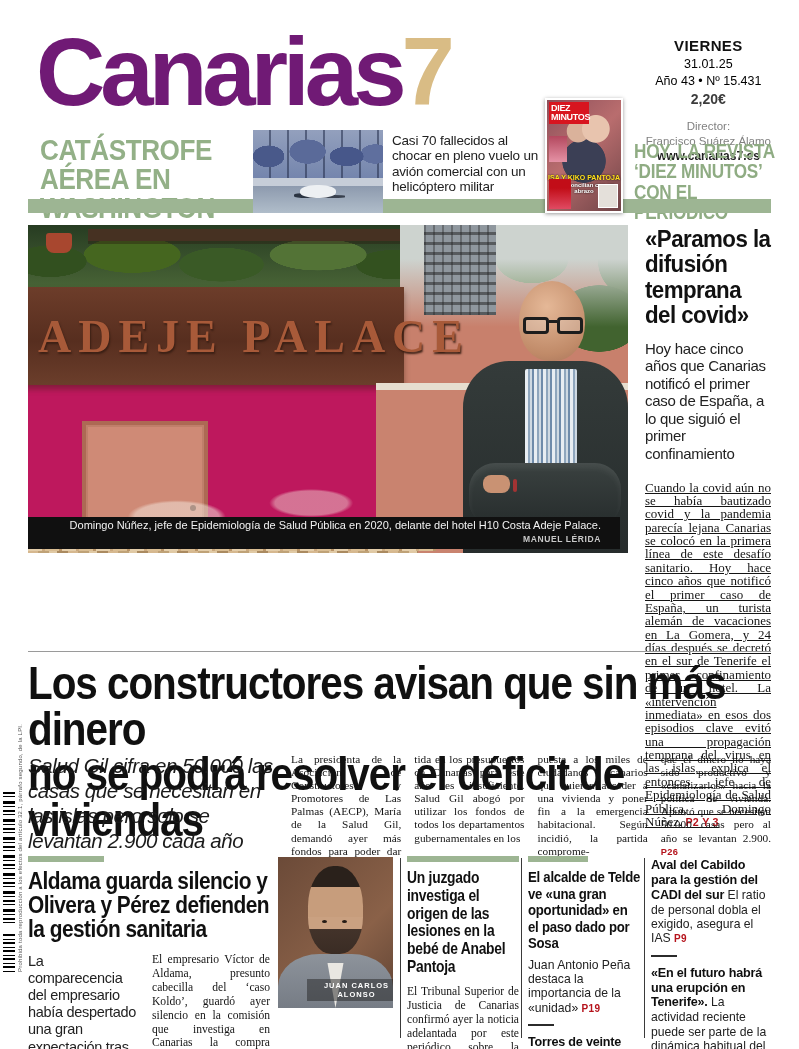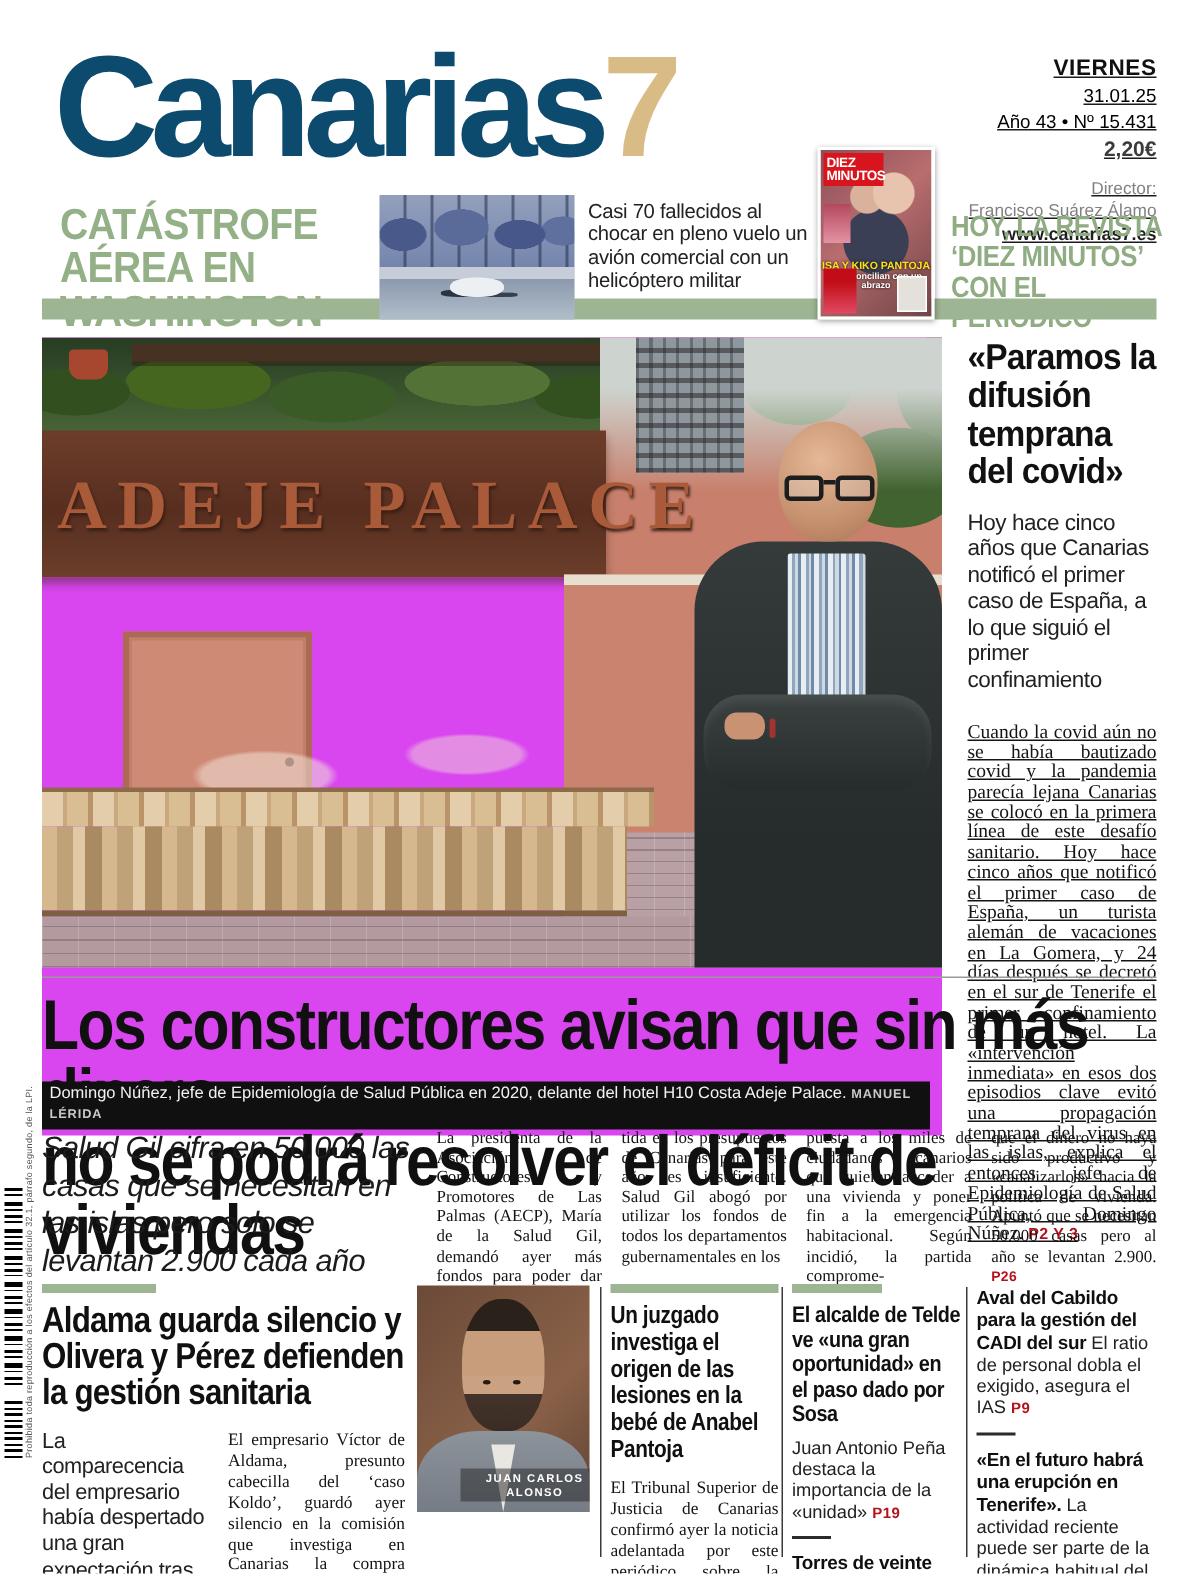--- a/index.html
+++ b/index.html
@@ -15,23 +15,23 @@
   .edge-legal { position:absolute; left:17px; top:972px; font-size:6px; color:#555;
     white-space:nowrap; transform:rotate(-90deg); transform-origin:0 0; letter-spacing:.2px; }
   .barcode { position:absolute; left:3px; top:792px; width:12px; height:132px;
     background:repeating-linear-gradient(180deg,#000 0 2px,#fff 2px 4px,#000 4px 5px,#fff 5px 9px,#000 9px 12px,#fff 12px 14px,#000 14px 15px,#fff 15px 18px); }
   .barcode2 { position:absolute; left:3px; top:934px; width:12px; height:40px;
     background:repeating-linear-gradient(180deg,#000 0 2px,#fff 2px 5px,#000 5px 6px,#fff 6px 8px); }
 
   
   .logo { position:absolute; left:36px; top:24px; font-size:96px; font-weight:900;
     letter-spacing:-5px; line-height:1; white-space:nowrap; }
-  .logo .red  { color:#0c4a6e; }
+  .logo .red  { color:#701a75; }
   .logo .gold { color:#d9bc85; }
-  .mast-info { position:absolute; right:28px; top:36px; text-align:right; line-height:1.35;text-decoration:underline; }
+  .mast-info { position:absolute; right:28px; top:36px; text-align:center; line-height:1.35; }
   .mi-day   { font-weight:bold; font-size:15px; color:#111; letter-spacing:.4px; }
   .mi-line  { font-size:12.5px; color:#000000; }
   .mi-price { font-size:14px; font-weight:bold; color:#3c3c3c; }
   .mi-dir   { margin-top:10px; font-size:11.5px; color:#818181; line-height:1.3; }
   .mi-web   { font-size:12px; font-weight:bold; color:#1f1f1f; }
 
   
   .teaser-bar { position:absolute; left:28px; top:199px; width:743px; height:14px; background:#9db593; z-index:1; }
   .wash-title { position:absolute; left:40px; top:136px; width:240px; color:#93b087;
     font-size:29px; font-weight:900; line-height:1.0; letter-spacing:-.5px;
@@ -69,22 +69,22 @@
     background:linear-gradient(180deg,#c20d18 30%,#e04a62); }
   .mag-pink { position:absolute; left:2px; top:36px; width:18px; height:26px;
     background:linear-gradient(180deg,#b3485e,#e592a5); }
   .mag-inset { position:absolute; right:3px; bottom:3px; width:20px; height:24px;
     background:#e4e0da; border:1px solid #fff; }
   .revista-title { position:absolute; left:634px; top:141px; width:172px; color:#8fac83;
     font-size:19.5px; font-weight:900; line-height:1.04; letter-spacing:-.3px;
     transform:scaleX(.88); transform-origin:left top; }
 
   
-  #main-photo { position:absolute; left:28px; top:225px; width:600px; height:532px;
-    background:#d946ef; overflow:hidden; }
+  #main-photo { position:absolute; left:28px; top:225px; width:600px; height:328px;
+    background:#be185d; overflow:hidden;text-align:right; }
   .mp-skyright { position:absolute; right:0; top:0; width:40%; height:170px;
     background:
       linear-gradient(180deg,#cdd3cf 0 20%, transparent 60%),
       radial-gradient(ellipse 70px 55px at 88% 55%, #41632f 0 60%, transparent 61%),
       radial-gradient(ellipse 60px 40px at 60% 20%, #5d8040 0 60%, transparent 61%),
       radial-gradient(ellipse 50px 60px at 100% 20%, #4a6b35 0 60%, transparent 61%),
       #c8806c; }
   .mp-building { position:absolute; right:22%; top:0; width:12%; height:90px; background:#8f979e;
     background-image:repeating-linear-gradient(0deg, rgba(30,30,30,.5) 0 3px, transparent 3px 10px),
       repeating-linear-gradient(90deg, rgba(30,30,30,.35) 0 2px, transparent 2px 9px); }
@@ -145,21 +145,21 @@
   .man-shirt { position:absolute; left:62px; top:94px; width:52px; height:128px;
     background:repeating-linear-gradient(90deg,#e8edf2 0 3px,#8fa6bd 3px 5px,#cfd9e2 5px 7px,#6f8baa 7px 9px);
     border-radius:2px 2px 8px 8px; }
   .man-arms { position:absolute; left:6px; top:188px; width:152px; height:64px;
     background:linear-gradient(180deg,#3a4140,#262c2c); border-radius:26px;
     box-shadow:inset 0 5px 6px rgba(255,255,255,.07); }
   .man-hand { position:absolute; left:20px; top:200px; width:27px; height:18px;
     background:#c99273; border-radius:8px; }
   .man-bracelet { position:absolute; left:50px; top:204px; width:4px; height:13px; background:#a23333; border-radius:2px; }
   .mp-caption { position:absolute; left:0; bottom:4px; max-width:592px; background:#101010;
-    color:#f2f2f2; font-size:11px; line-height:1.25; padding:2px 5px 3px; z-index:5; }
+    color:#f2f2f2; font-size:11px; line-height:1.25; padding:2px 19px 3px; z-index:5; }
   .mp-caption b { color:#c9c9c9; font-size:8.5px; letter-spacing:.6px; }
 
   
   .covid-col { position:absolute; left:645px; top:226px; width:126px; }
   .covid-hl { font-size:24px; font-weight:800; line-height:1.06; letter-spacing:-.6px;
     width:136px; transform:scaleX(.93); transform-origin:left top; color:#111; }
   .covid-stand { margin-top:12px; font-size:15px; line-height:1.17; letter-spacing:-.3px; color:#222; }
   .covid-body { margin-top:18px; font-family:"Liberation Serif",serif; font-size:13px;
     line-height:1.03; text-align:justify; color:#141414;text-decoration:underline; }
 

